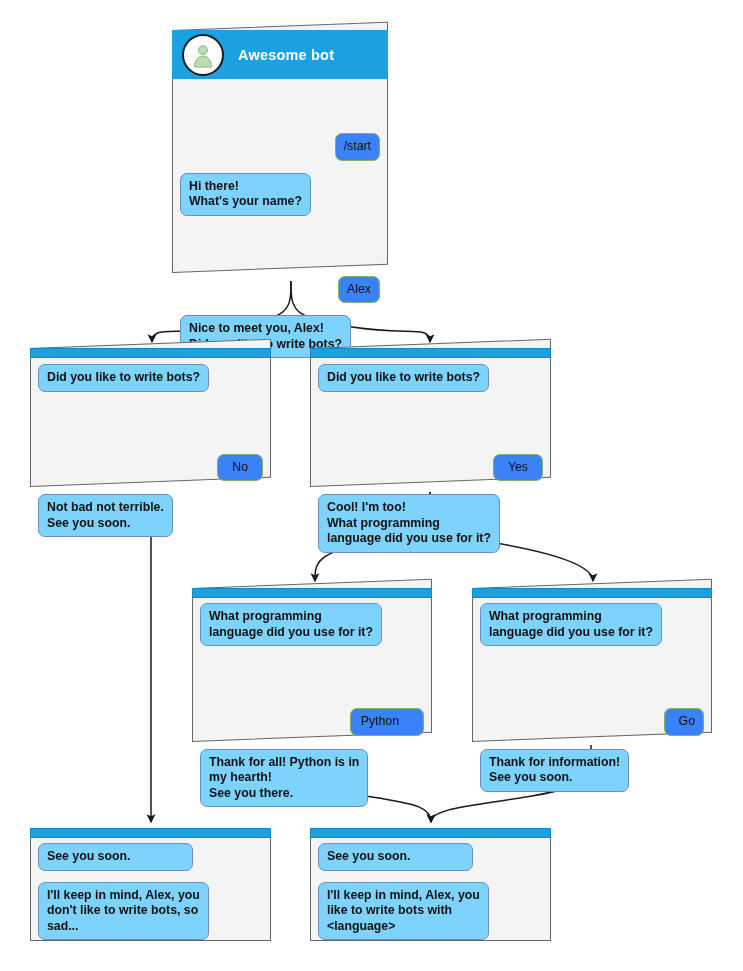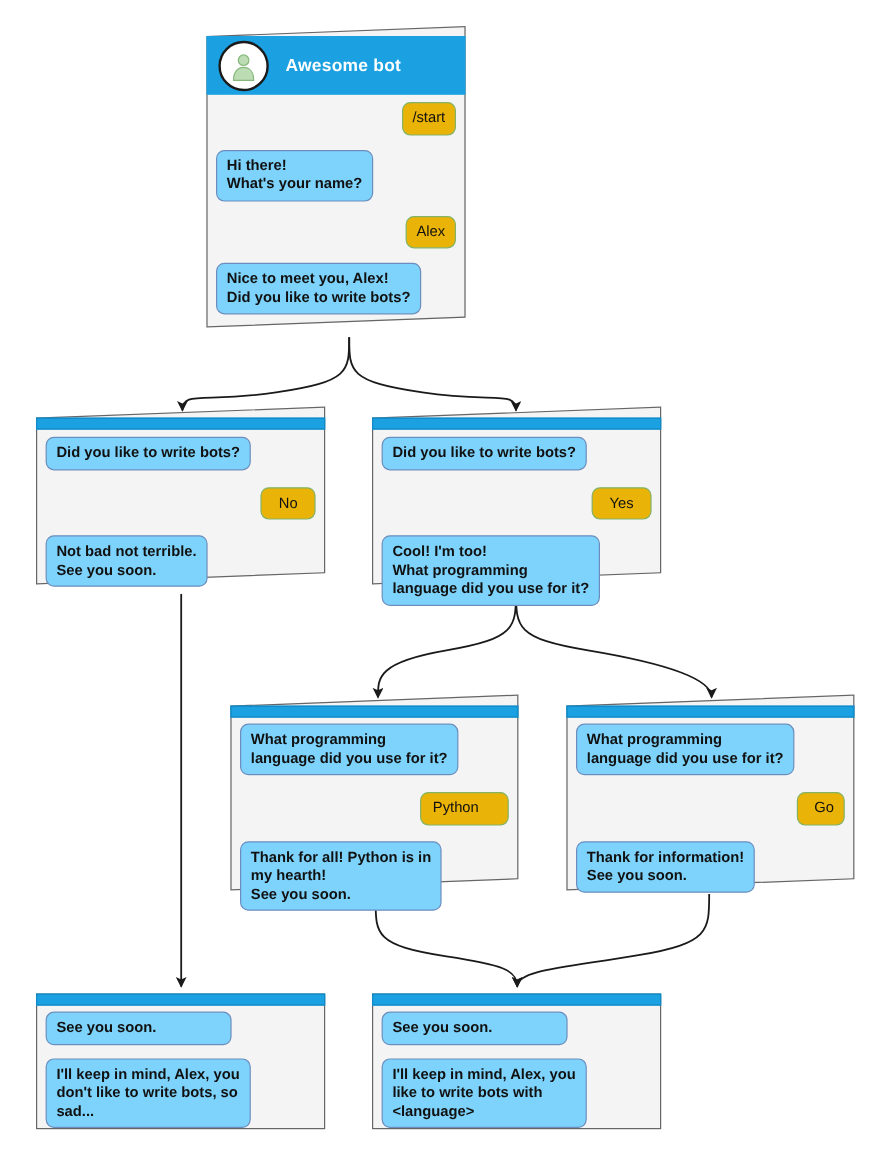--- a/index.html
+++ b/index.html
@@ -116,23 +116,24 @@
     box-sizing: border-box;
     white-space: pre-line;
     max-width: 88%;
   }
   .bubble.bot {
     background: #7dd3fc;
     border: 1px solid #6c8ebf;
     font-weight: bold;
   }
   .bubble.user {
-    background: #eab308;
+    background: #3b82f6;
     border: 1px solid #82b366;
     text-align: right;
+    margin-top: 48px;
   }
 </style>
 </head>
 <body>
 
 <div id="canvas">
 
   <svg id="edges" viewBox="0 0 743 971">
     <defs>
       <marker id="arrow" markerWidth="9" markerHeight="9" refX="5.2" refY="3" orient="auto" markerUnits="strokeWidth">
@@ -226,21 +227,21 @@
       <div class="msgrow left" style="margin-bottom:14px;">
         <div class="bubble bot">What programming
 language did you use for it?</div>
       </div>
       <div class="msgrow right" style="margin-bottom:13px;">
         <div class="bubble user" style="padding-left:10px; padding-right:24px;">Python</div>
       </div>
       <div class="msgrow left">
         <div class="bubble bot">Thank for all! Python is in
 my hearth!
-See you soon.</div>
+See you there.</div>
       </div>
     </div>
   </div>
 
   <div class="card skewed" id="card-go" style="left:472px; top:588px; width:240px; height:154px;">
     <div class="card-skew"></div>
     <div class="card-header slim-header"></div>
     <div class="card-body" style="top:10px; padding:5px 8px 0 8px;">
       <div class="msgrow left" style="margin-bottom:14px;">
         <div class="bubble bot">What programming

